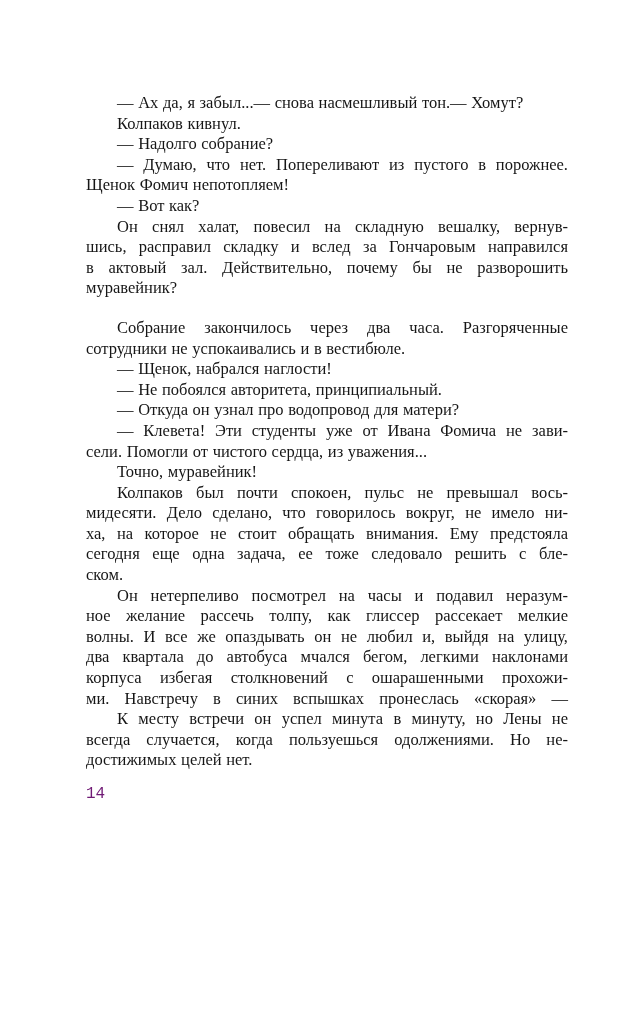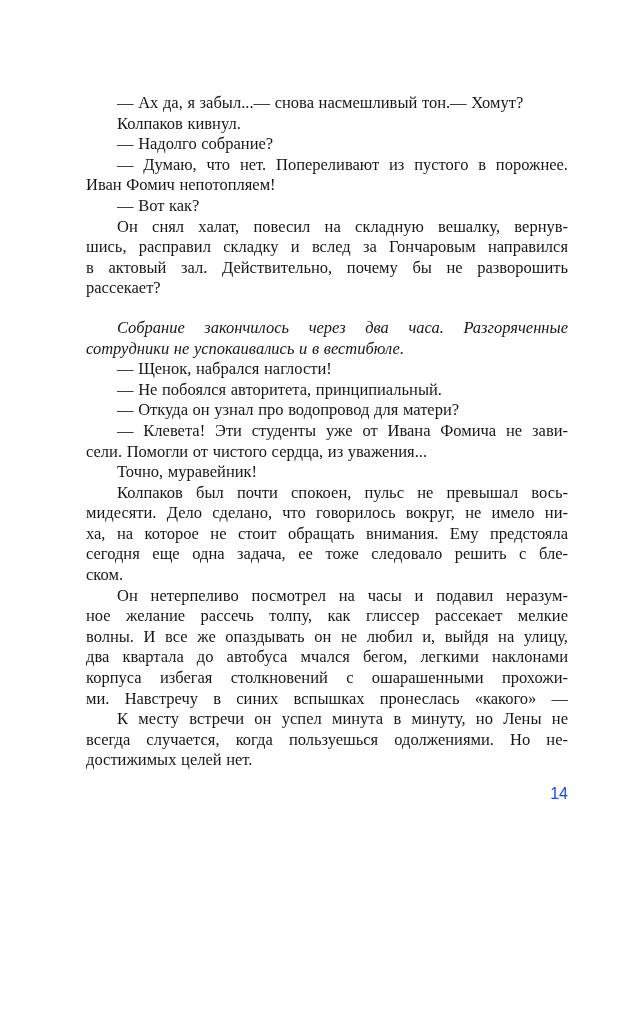--- a/index.html
+++ b/index.html
@@ -25,68 +25,67 @@
     top: 93px;
     width: 482px;
     font-size: 16.5px;
     line-height: 20.6px;
   }
   .paragraph {
     margin: 0;
   }
   .paragraph.section-break {
     margin-top: 19px;
-    font-style: italic;
   }
   .line {
     text-align: justify;
     text-align-last: justify;
     word-spacing: 0.5px;
   }
   .line.last {
     text-align-last: left;
   }
   .line.first {
     text-indent: 31px;
   }
   .page-number {
     margin-top: 13px;
-    text-align: right;
-    font-family: Liberation Sans, sans-serif;
+    text-align: left;
+    font-family: Liberation Mono, monospace;
     font-size: 16px;
-    color: #1d4ed8;
+    color: #701a75;
   }
 </style>
 </head>
 <body>
 
 <div class="book-page">
   <div class="text-block">
 
     <div class="paragraph">
         <div class="line first last">— Ах да, я забыл...— снова насмешливый тон.— Хомут?</div>
       </div>
       <div class="paragraph">
         <div class="line first last">Колпаков кивнул.</div>
       </div>
       <div class="paragraph">
         <div class="line first last">— Надолго собрание?</div>
       </div>
       <div class="paragraph">
         <div class="line first">— Думаю, что нет. Попереливают из пустого в порожнее.</div>
-        <div class="line last">Иван Фомич непотопляем!</div>
+        <div class="line last">Щенок Фомич непотопляем!</div>
       </div>
       <div class="paragraph">
         <div class="line first last">— Вот как?</div>
       </div>
       <div class="paragraph">
         <div class="line first">Он снял халат, повесил на складную вешалку, вернув-</div>
         <div class="line">шись, расправил складку и вслед за Гончаровым направился</div>
         <div class="line">в актовый зал. Действительно, почему бы не разворошить</div>
-        <div class="line last">рассекает?</div>
+        <div class="line last">муравейник?</div>
       </div>
       <div class="paragraph section-break">
         <div class="line first">Собрание закончилось через два часа. Разгоряченные</div>
         <div class="line last">сотрудники не успокаивались и в вестибюле.</div>
       </div>
       <div class="paragraph">
         <div class="line first last">— Щенок, набрался наглости!</div>
       </div>
       <div class="paragraph">
         <div class="line first last">— Не побоялся авторитета, принципиальный.</div>
@@ -107,21 +106,21 @@
         <div class="line">ха, на которое не стоит обращать внимания. Ему предстояла</div>
         <div class="line">сегодня еще одна задача, ее тоже следовало решить с бле-</div>
         <div class="line last">ском.</div>
       </div>
       <div class="paragraph">
         <div class="line first">Он нетерпеливо посмотрел на часы и подавил неразум-</div>
         <div class="line">ное желание рассечь толпу, как глиссер рассекает мелкие</div>
         <div class="line">волны. И все же опаздывать он не любил и, выйдя на улицу,</div>
         <div class="line">два квартала до автобуса мчался бегом, легкими наклонами</div>
         <div class="line">корпуса избегая столкновений с ошарашенными прохожи-</div>
-        <div class="line">ми. Навстречу в синих вспышках пронеслась «какого» —</div>
+        <div class="line">ми. Навстречу в синих вспышках пронеслась «скорая» —</div>
       </div>
       <div class="paragraph">
         <div class="line first">К месту встречи он успел минута в минуту, но Лены не</div>
         <div class="line">всегда случается, когда пользуешься одолжениями. Но не-</div>
         <div class="line last">достижимых целей нет.</div>
       </div>
       <div class="page-number">14</div>
   </div>
 </div>
 

